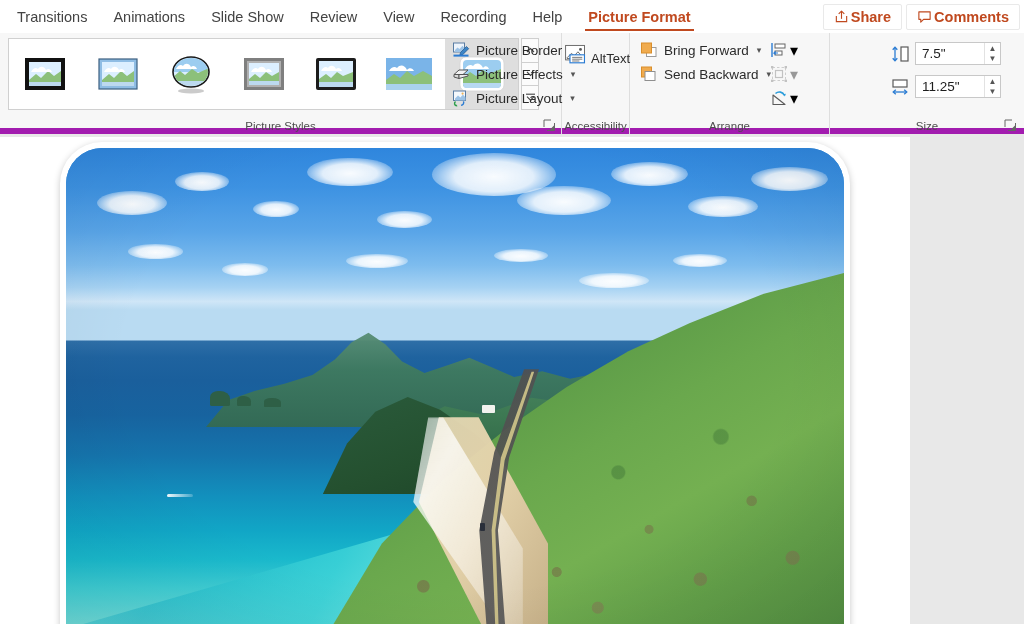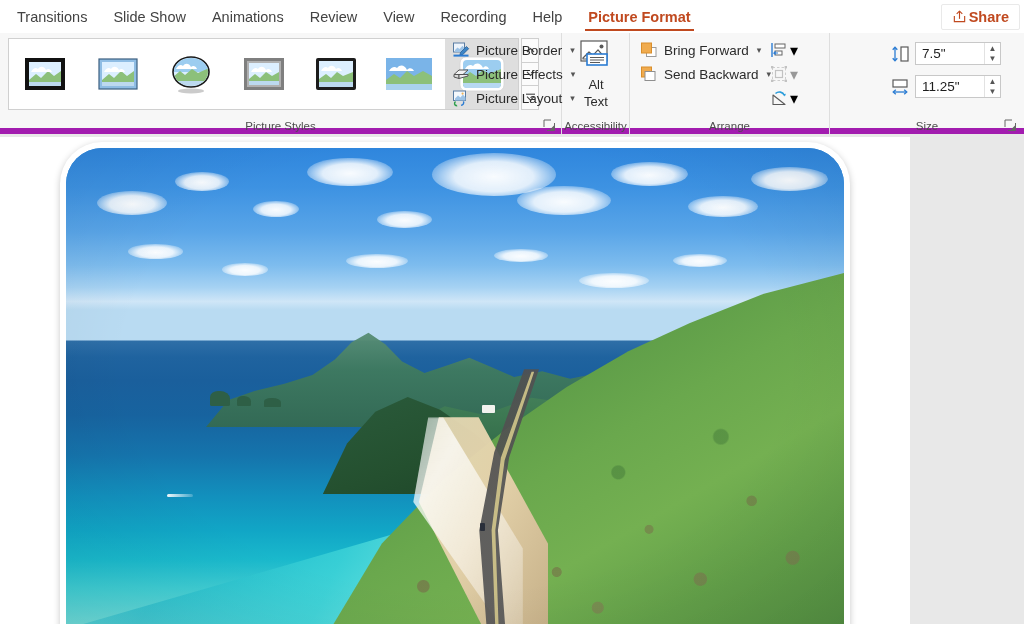--- a/index.html
+++ b/index.html
@@ -104,21 +104,21 @@
     font-size: 13.5px; color: #2b2b2b;
     white-space: nowrap; cursor: default;
   }
   .cmd .chev { font-size: 9px; color: #555; margin-left: 2px; }
   .ico { width: 18px; height: 18px; flex: 0 0 18px; display:block; }
 
   
   #g-access { left: 562px; width: 68px; }
   .bigbtn {
     position: absolute; top: 6px; left: 0; width: 68px;
-    display: flex; flex-direction: column; align-items: center;
+    display: flex; flex-direction: row; align-items: center;
     cursor: default;
   }
   .bigbtn .lbl {
     font-size: 13px; color: #2b2b2b; line-height: 15px;
     text-align: center; margin-top: 2px;
   }
 
   
   #g-arrange { left: 630px; width: 200px; }
   .minicmd {
@@ -319,24 +319,24 @@
 <body>
 
 <div id="app">
 
   <div class="tabbar">
     <div class="tabs">
       <div class="tab">
           <span>Transitions</span>
         </div>
       <div class="tab">
+          <span>Animations</span>
+        </div>
+      <div class="tab">
           <span>Slide Show</span>
-        </div>
-      <div class="tab">
-          <span>Animations</span>
         </div>
       <div class="tab">
           <span>Review</span>
         </div>
       <div class="tab">
           <span>View</span>
         </div>
       <div class="tab">
           <span>Recording</span>
         </div>
@@ -349,20 +349,26 @@
     </div>
 
     <div class="tabbar-right">
       <div class="tbtn">
         <svg width="15" height="15" viewBox="0 0 16 16">
           <path d="M2.5 7.5v6h11v-6" fill="none" stroke="#c0491f" stroke-width="1.2"></path>
           <path d="M8 10.5V2.2" fill="none" stroke="#c0491f" stroke-width="1.2"></path>
           <path d="M5 5.2L8 2.2l3 3" fill="none" stroke="#c0491f" stroke-width="1.2" stroke-linejoin="round"></path>
         </svg>
         <span>Share</span>
+      </div>
+      <div class="tbtn">
+        <svg width="15" height="15" viewBox="0 0 16 16">
+          <path d="M2 3h12v8H7l-3 3v-3H2z" fill="none" stroke="#c0491f" stroke-width="1.2" stroke-linejoin="round"></path>
+        </svg>
+        <span>Comments</span>
       </div>
     </div>
   </div>
 
   <div class="ribbon">
 
     <div class="rgroup" id="g-styles">
 
       <div class="gallery">
 

